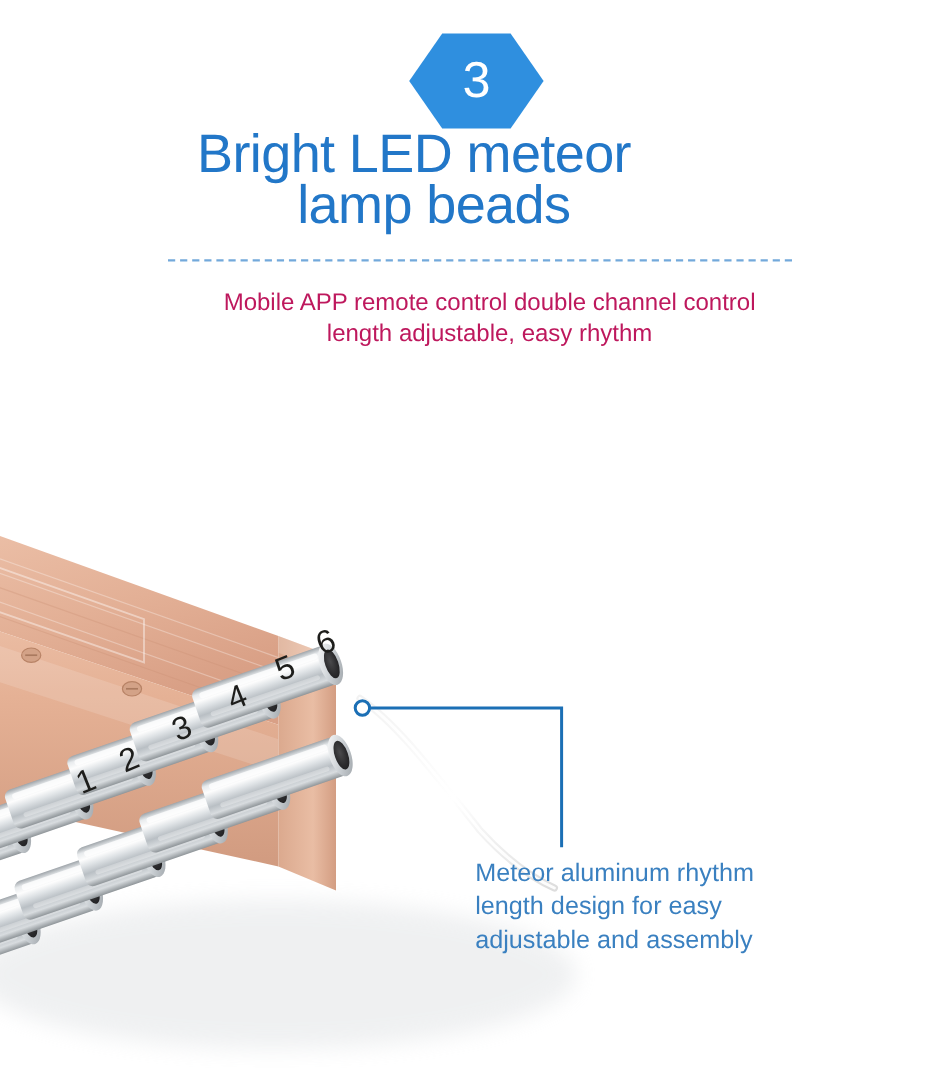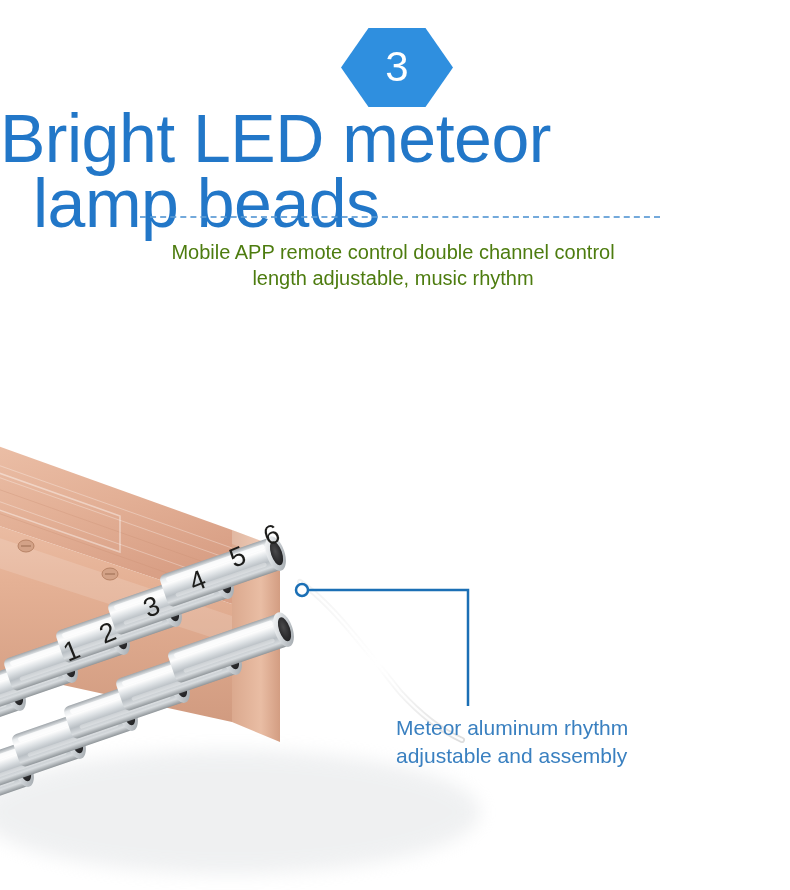--- a/index.html
+++ b/index.html
@@ -42,46 +42,47 @@
     line-height: 1;
     padding-bottom: 2px;
     box-sizing: border-box;
   }
 
   .headline {
     position: absolute;
     left: 0;
     top: 106px;
     width: 690px;
+    text-align: center;
     color: #2277c8;
-    font-size: 68px;
+    font-size: 45px;
     line-height: 0.96;
     letter-spacing: -0.5px;
     font-family: "Liberation Sans", sans-serif;
   }
   .headline .l1 { display: block; }
   .headline .l2 { display: block; margin-left: 33px; }
 
   .divider {
     position: absolute;
     left: 140px;
     top: 216px;
     width: 520px;
     height: 0;
     border-top: 2px dashed #5b9bd5;
     opacity: 0.85;
   }
 
   .subtitle {
     position: absolute;
-    left: 93px;
+    left: 108px;
     top: 240px;
     width: 600px;
     text-align: center;
-    color: #4d7c0f;
+    color: #be185d;
     font-size: 20px;
     line-height: 1.28;
     font-family: "Liberation Sans", sans-serif;
   }
   .subtitle span { display: block; }
 
   
   .photo {
     position: absolute;
     left: 0;
@@ -130,21 +131,21 @@
 
   <div class="headline">
     <span class="l1">Bright LED meteor</span>
     <span class="l2">lamp beads</span>
   </div>
 
   <div class="divider"></div>
 
   <div class="subtitle">
     <span>Mobile APP remote control double channel control</span>
-    <span>length adjustable, music rhythm</span>
+    <span>length adjustable, easy rhythm</span>
   </div>
 
   <div class="photo">
     <svg width="520" height="638" viewBox="0 0 520 638" xmlns="http://www.w3.org/2000/svg">
       <defs>
         <linearGradient id="goldTop" x1="0" y1="0" x2="0.55" y2="1">
           <stop offset="0%" stop-color="#f4d3c2"></stop>
           <stop offset="35%" stop-color="#ecc0a8"></stop>
           <stop offset="70%" stop-color="#e3b096"></stop>
           <stop offset="100%" stop-color="#d9a086"></stop>
@@ -315,16 +316,17 @@
 
   <div class="callout-line">
     <svg width="190" height="140" viewBox="0 0 190 140" xmlns="http://www.w3.org/2000/svg">
       <circle cx="10" cy="12" r="6" fill="#ffffff" stroke="#1b6fb5" stroke-width="2.5"></circle>
       <path d="M 16,12 L 176,12 L 176,128" stroke="#1b6fb5" stroke-width="2.5" fill="none"></path>
     </svg>
   </div>
 
   <div class="callout-text">
     <span>Meteor aluminum rhythm</span>
+    <span>length design for easy</span>
     <span>adjustable and assembly</span>
   </div>
 
 </div>
 
 </body></html>

